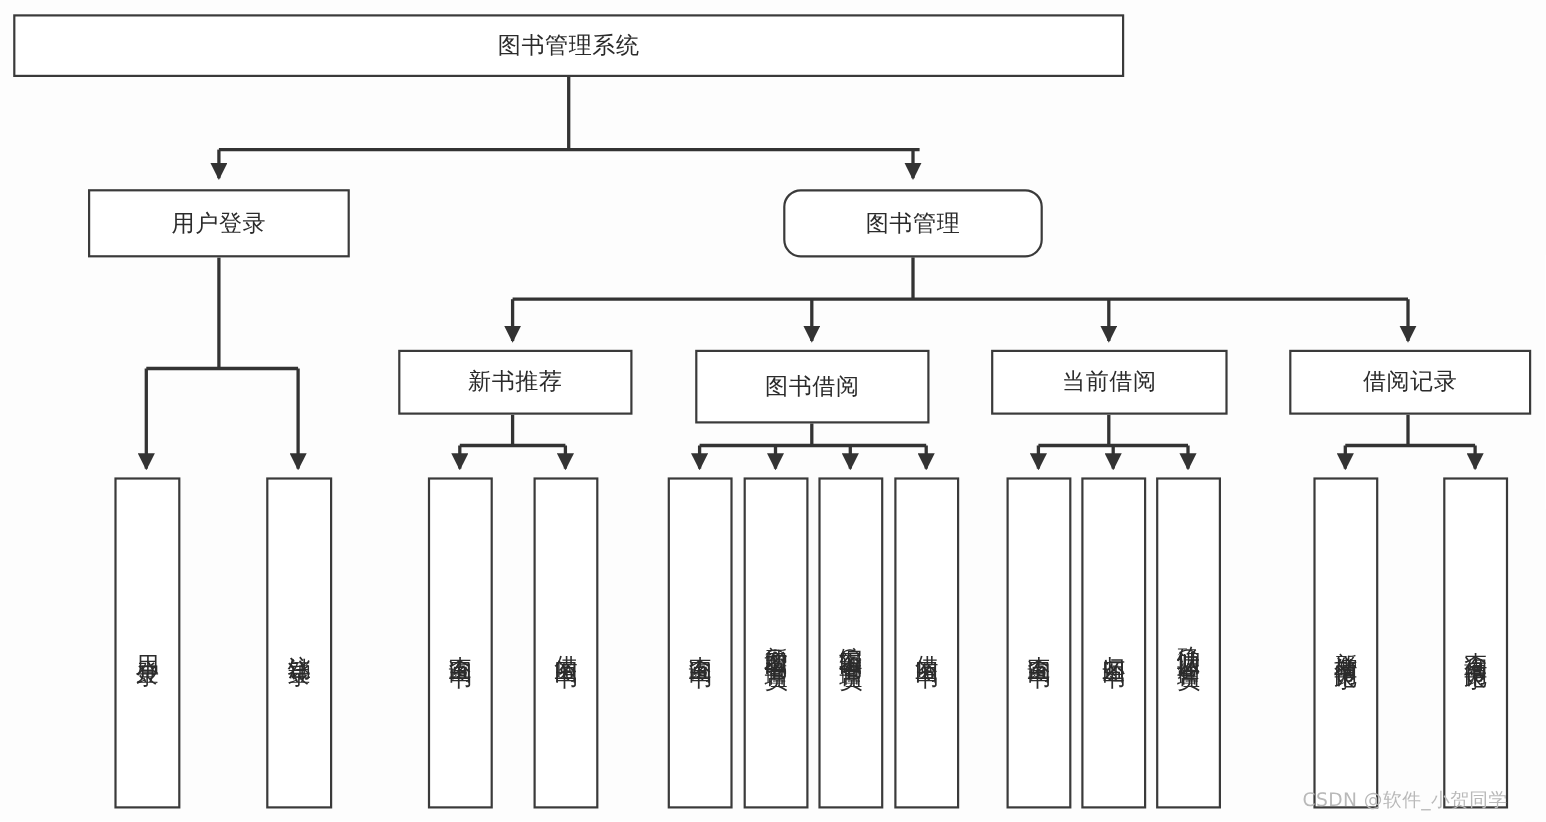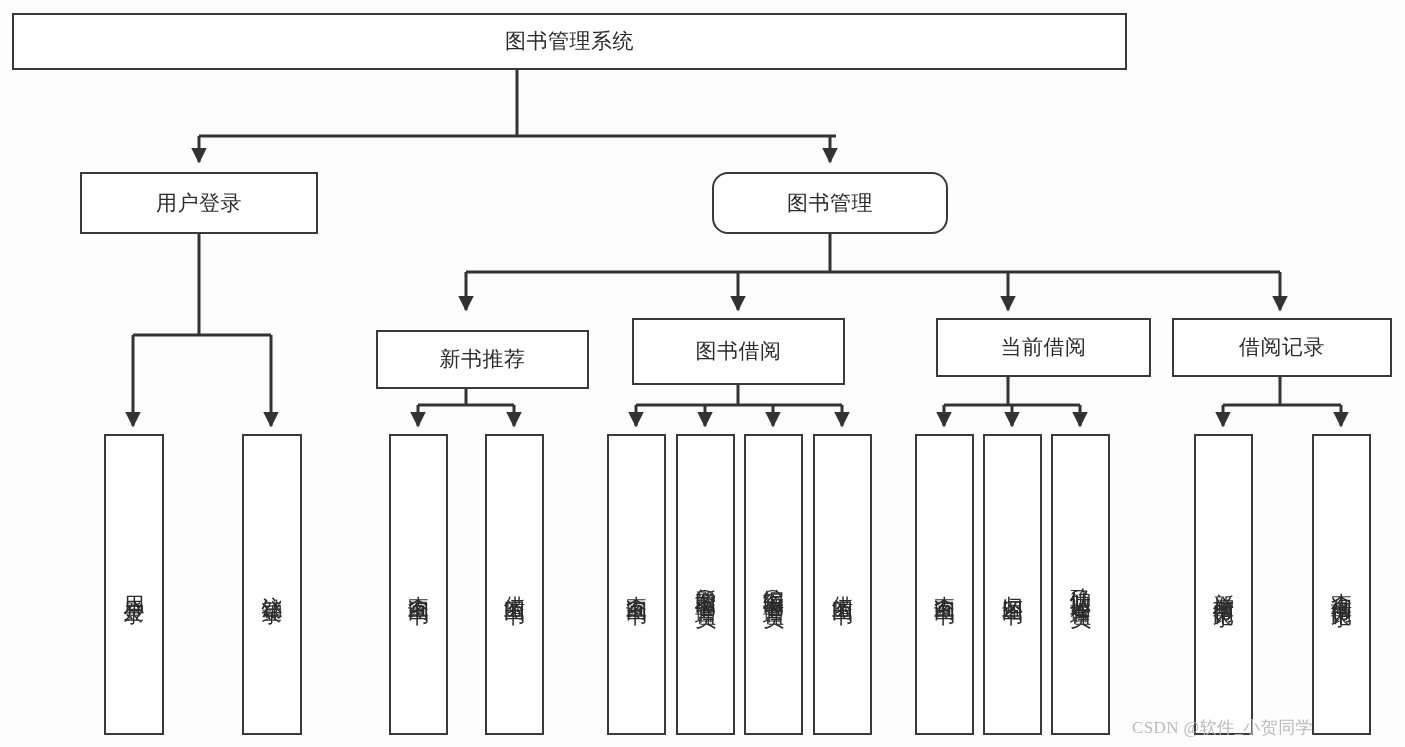--- a/index.html
+++ b/index.html
@@ -108,38 +108,38 @@
       <path d="M 1012 405 L 1012 426" marker-end="url(#arrow)"></path>
       <path d="M 1080 405 L 1080 426" marker-end="url(#arrow)"></path>
 
       <path d="M 1280 377 L 1280 405"></path>
       <path d="M 1223 405 L 1341 405"></path>
       <path d="M 1223 405 L 1223 426" marker-end="url(#arrow)"></path>
       <path d="M 1341 405 L 1341 426" marker-end="url(#arrow)"></path>
     </g>
   </svg>
 
-  <div class="node-box" style="left:12px; top:13px; width:1115px; height:57px;">
+  <div class="node-box" style="left:12px; top:13px; width:1010px; height:57px;">
     <span class="node-label">图书管理系统</span>
   </div>
 
   <div class="node-box" style="left:80px; top:172px; width:238px; height:62px;">
     <span class="node-label">用户登录</span>
   </div>
   <div class="node-box" style="left:712px; top:172px; width:236px; height:62px;border-radius:16px;">
     <span class="node-label">图书管理</span>
   </div>
 
-  <div class="node-box" style="left:376px; top:318px; width:213px; height:59px;margin-top:12px;">
+  <div class="node-box" style="left:362px; top:318px; width:213px; height:59px;">
     <span class="node-label">新书推荐</span>
   </div>
   <div class="node-box" style="left:632px; top:318px; width:213px; height:67px;">
     <span class="node-label">图书借阅</span>
   </div>
-  <div class="node-box" style="left:901px; top:318px; width:215px; height:59px;margin-left:35px;">
+  <div class="node-box" style="left:901px; top:318px; width:215px; height:59px;">
     <span class="node-label">当前借阅</span>
   </div>
   <div class="node-box" style="left:1172px; top:318px; width:220px; height:59px;">
     <span class="node-label">借阅记录</span>
   </div>
 
   <div class="node-box vertical" style="left:104px; top:434px; width:60px; height:301px;">
     <span class="node-label">用户登录</span>
   </div>
   <div class="node-box vertical" style="left:242px; top:434px; width:60px; height:301px;">
@@ -176,15 +176,15 @@
     <span class="node-label">确认归还（管理员）</span>
   </div>
 
   <div class="node-box vertical" style="left:1194px; top:434px; width:59px; height:301px;">
     <span class="node-label">新增借阅记录</span>
   </div>
   <div class="node-box vertical" style="left:1312px; top:434px; width:59px; height:301px;">
     <span class="node-label">查询借阅记录</span>
   </div>
 
-  <div class="watermark" style="left:1132px; top:716px;font-family:Liberation Serif, serif;">CSDN @软件_小贺同学</div>
+  <div class="watermark" style="left:1184px; top:716px;">CSDN @软件_小贺同学</div>
 
 </div>
 
 </body></html>

